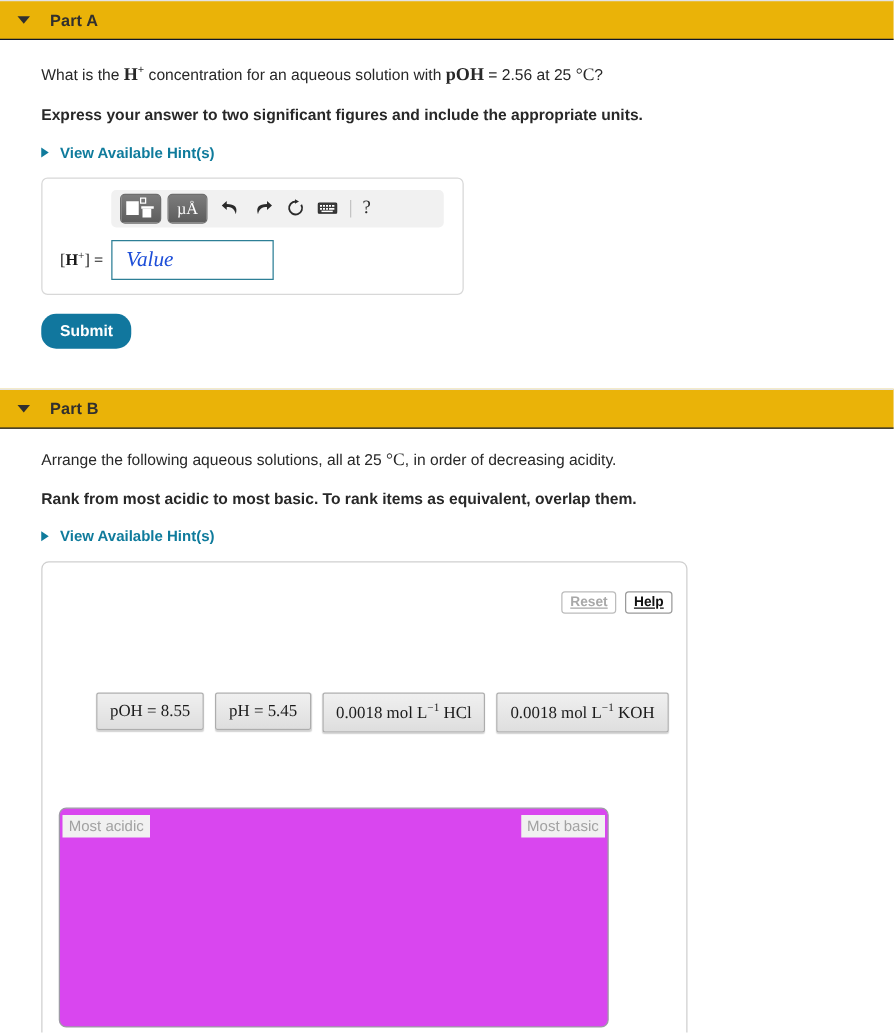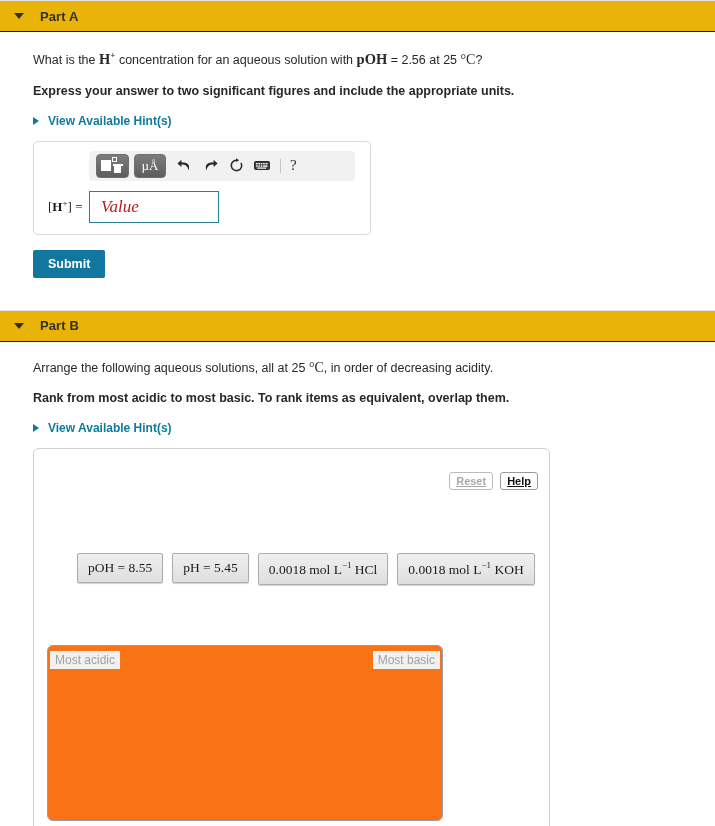--- a/index.html
+++ b/index.html
@@ -199,30 +199,30 @@
     align-items: center;
     padding-left: 11px;
     cursor: text;
   }
   .field.value { width: 130px; }
   .field.units { width: 128px; margin-left: 6px; }
   .placeholder {
     font-family: "Liberation Serif", serif;
     font-style: italic;
     font-size: 17px;
-    color: #b91c1c;
+    color: #1d4ed8;
   }
 
   
   .submit-btn {
     margin-top: 15px;
     background: #11779e;
     color: #ffffff;
     border: none;
-    border-radius: 2px;
+    border-radius: 12px;
     font-family: "Liberation Sans", sans-serif;
     font-size: 12.5px;
     font-weight: bold;
     padding: 7px 15px;
     cursor: pointer;
   }
 
   
   .rank-box {
     margin-top: 13px;
@@ -272,24 +272,24 @@
     color: #1b1b1b;
     padding: 6px 10px;
     white-space: nowrap;
     cursor: move;
   }
   .tile sup { font-size: 9px; vertical-align: super; }
 
   .dropzone {
     position: absolute;
     left: 13px; top: 196px;
-    width: 396px; height: 176px;
+    width: 440px; height: 176px;
     border: 1px solid #9d9aa5;
     border-radius: 6px;
-    background: #f97316;
+    background: #d946ef;
     box-sizing: border-box;
   }
   .dz-label {
     position: absolute;
     top: 5px;
     font-family: "Liberation Sans", sans-serif;
     font-size: 12px;
     color: #a2a2a2;
     background: #f1f1f1;
     padding: 2px 5px;

